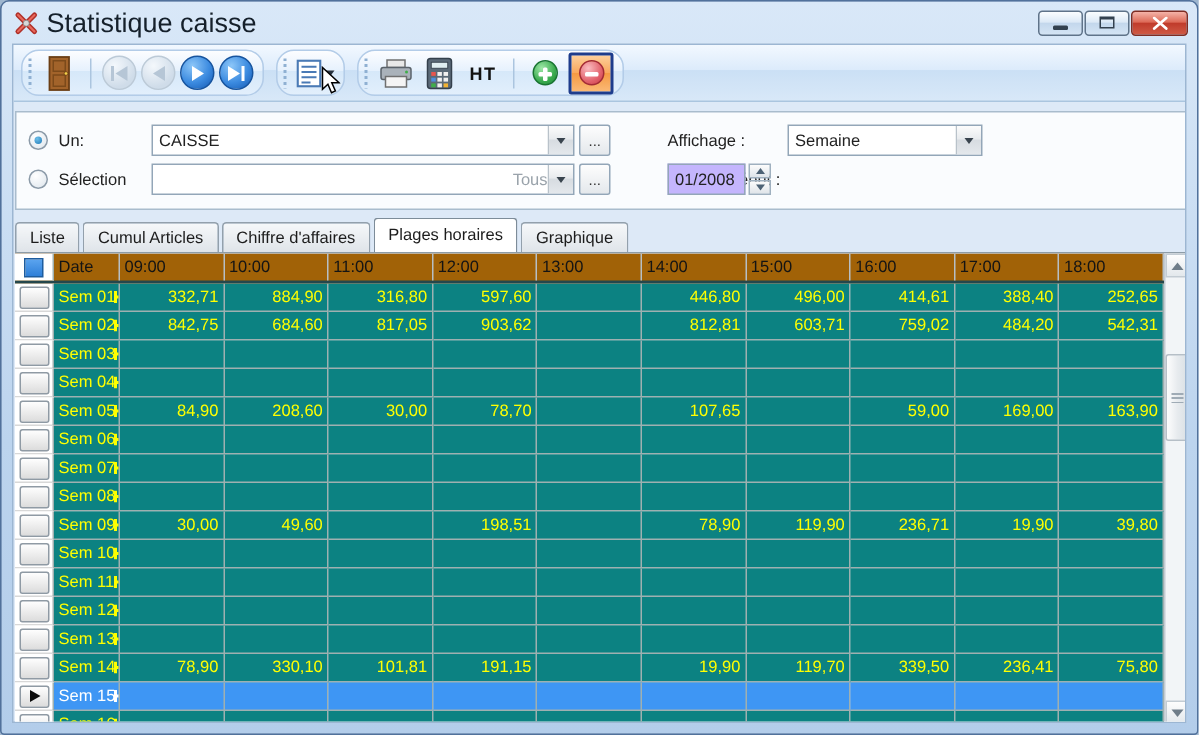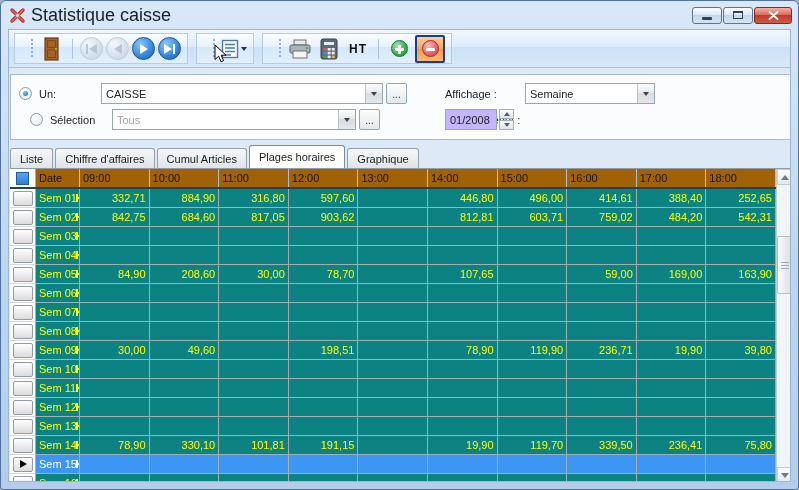--- a/index.html
+++ b/index.html
@@ -22,22 +22,22 @@
   .g-max{width:10px;height:8px;border:1px solid #33414f;border-top:2px solid #33414f;background:transparent;}
 
   
   .client{position:absolute;left:7px;right:7px;top:28px;bottom:7px;
     background:#dde9f7;border:1px solid #9cb6d2;overflow:hidden;}
 
   
   .toolbar{position:relative;height:38px;display:flex;align-items:center;gap:8px;padding:0 5px;
     background:linear-gradient(#f2f8ff,#dcebfb 45%,#cbe0f5 46%,#d8e8f8);
     border-bottom:1px solid #aac5df;}
-  .tgroup{height:31px;display:flex;align-items:center;gap:3px;padding:0 6px 0 16px;
-    border:1px solid #b3cce8;border-radius:0;
+  .tgroup{height:31px;display:flex;align-items:center;gap:3px;padding:0 6px 0 4px;
+    border:1px solid #b3cce8;border-radius:12px;
     background:linear-gradient(#fcfdff,#e6f1fd 45%,#d6e8f9 46%,#e2effc);}
   .gripper{width:2px;height:20px;margin-right:3px;
     background:repeating-linear-gradient(to bottom,#8fb0d2 0 2px,rgba(0,0,0,0) 2px 4px);}
   .tsep{width:1px;height:20px;background:#abc5df;margin:0 4px;}
   .tbtn{display:flex;align-items:center;justify-content:center;height:26px;min-width:26px;cursor:pointer;border-radius:3px;}
   .navbtn{width:23px;height:23px;border-radius:50%;display:flex;align-items:center;justify-content:center;gap:1px;cursor:pointer;}
   .navbtn.on{background:radial-gradient(circle at 35% 28%,#8cc6f8,#3c8be0 55%,#1c63bb 90%);border:1px solid #17549e;}
   .navbtn.off{background:radial-gradient(circle at 35% 28%,#f4f8fc,#cfdce9 70%);border:1px solid #bccad7;}
   .tri-r{width:0;height:0;border-left:8px solid #fff;border-top:5px solid transparent;border-bottom:5px solid transparent;}
   .tri-l{width:0;height:0;border-right:8px solid #fff;border-top:5px solid transparent;border-bottom:5px solid transparent;}
@@ -262,24 +262,24 @@
         <div class="combo" style="width:282px;margin-left:16px;">
           <span class="cval">CAISSE</span>
           <span class="dropbtn">
               <span class="dtri"></span>
             </span>
         </div>
         <div class="dots">
             <span>...</span>
           </div>
       </div>
-      <div class="frow" style="left:19px;top:34px;right:8px;">
+      <div class="frow" style="left:8px;top:34px;right:8px;">
         <span class="radio"></span>
         <span class="flabel" style="margin-left:7px;width:46px;">Sélection</span>
-        <div class="combo dim" style="width:244px;margin-left:16px;">
+        <div class="combo dim" style="width:282px;margin-left:16px;text-align:right;">
           <span class="cval">Tous</span>
           <span class="dropbtn">
               <span class="dtri"></span>
             </span>
         </div>
         <div class="dots">
             <span>...</span>
           </div>
       </div>
 
@@ -306,24 +306,24 @@
           </div>
         </div>
       </div>
     </div>
 
     <div class="tabs" id="tabbar">
         <div class="tab">
           <span>Liste</span>
         </div>
         <div class="tab">
+          <span>Cumul Articles</span>
+        </div>
+        <div class="tab">
           <span>Chiffre d'affaires</span>
-        </div>
-        <div class="tab">
-          <span>Cumul Articles</span>
         </div>
         <div class="tab active">
           <span>Plages horaires</span>
         </div>
         <div class="tab">
           <span>Graphique</span>
         </div>
       </div>
 
     <div class="gridwrap">

